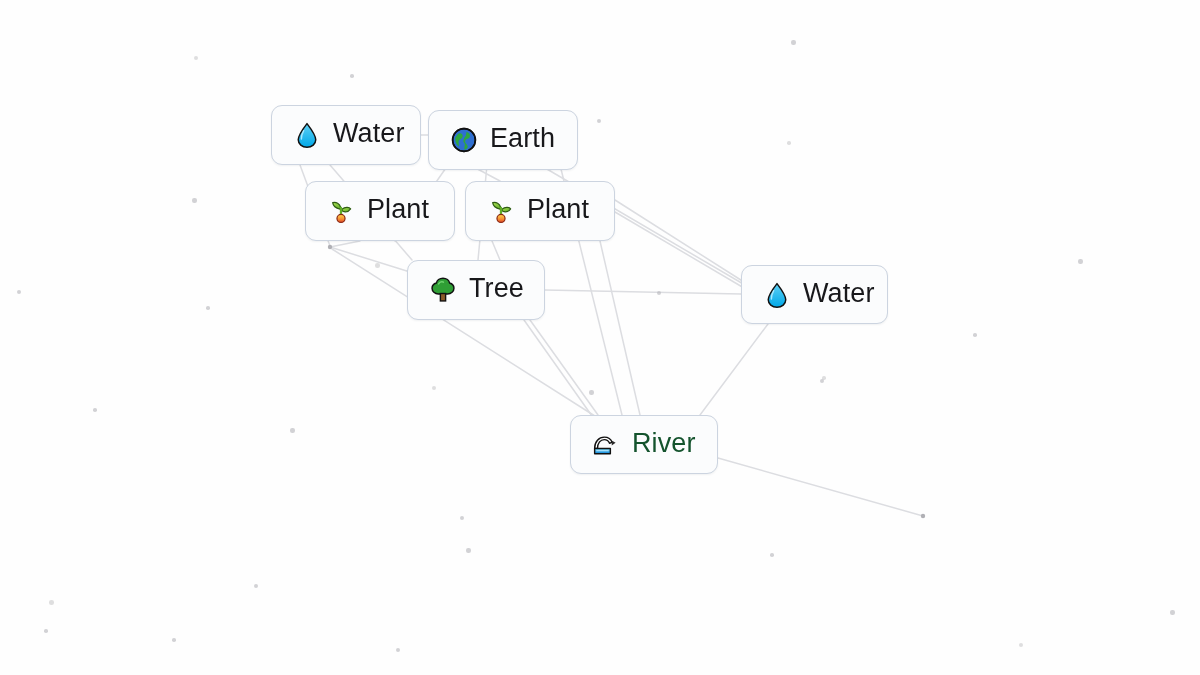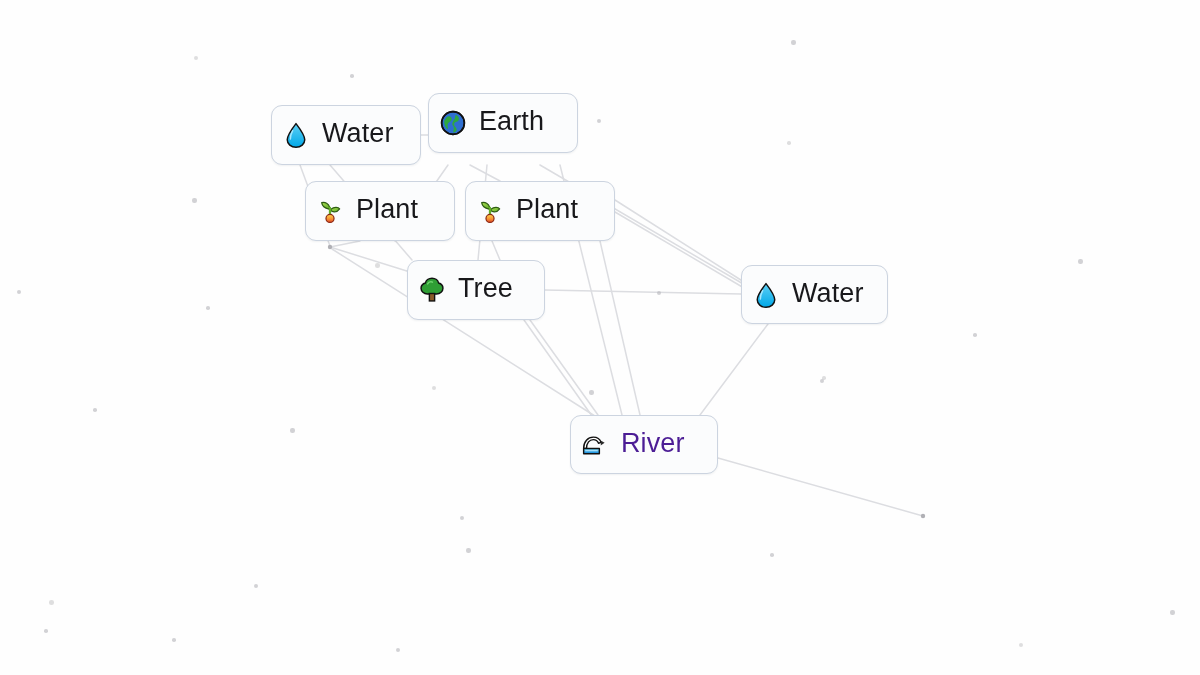--- a/index.html
+++ b/index.html
@@ -39,21 +39,21 @@
     background: #b7b7bb;
     pointer-events: none;
   }
   
   .card {
     position: absolute;
     box-sizing: border-box;
     display: flex;
     align-items: center;
     gap: 12px;
-    padding: 0 10px;
+    padding: 0 21px;
     background: #fbfcfd;
     border: 1.4px solid #ccd4e0;
     border-radius: 11px;
     box-shadow: 0 1px 2px rgba(60,70,90,0.07);
     white-space: nowrap;
     cursor: pointer;
     user-select: none;
   }
   .card .label {
     font-family: "Liberation Sans", "DejaVu Sans", sans-serif;
@@ -144,21 +144,21 @@
                 <stop offset="0" stop-color="#5fd0f5"></stop>
                 <stop offset="1" stop-color="#00a8e8"></stop>
               </linearGradient>
             </defs>
             <path d="M16 3 C16 3 6 16 6 21.5 C6 26.2 10.4 30 16 30 C21.6 30 26 26.2 26 21.5 C26 16 16 3 16 3 Z" fill="url(#wg)" stroke="#111" stroke-width="1.7" stroke-linejoin="round"></path>
             <path d="M12.2 11 C10 15 9.4 18 9.6 20.5" stroke="#bdefff" stroke-width="1.6" fill="none" stroke-linecap="round" opacity="0.85"></path>
           </svg>
         </span>
         <span class="label" style="color: rgb(24, 24, 27);">Water</span>
       </div>
-      <div class="card" style="left: 428px; top: 93px; width: 150px; height: 60px; background: rgb(251, 252, 253); border-color: rgb(204, 212, 224);">
+      <div class="card" style="left: 428px; top: 110px; width: 150px; height: 60px; background: rgb(251, 252, 253); border-color: rgb(204, 212, 224);">
         <span class="glyph">
           <svg viewBox="0 0 32 32">
             <circle cx="16" cy="16" r="13" fill="#2f6fd0" stroke="#111" stroke-width="1.8"></circle>
             <path d="M9 9 C12 7 15 9 14.5 12 C14 15 11 14.5 10 17 C9 19.5 11 21 10 23.5 C7.5 21.5 5.5 17.5 6 13.5 Z" fill="#2ea83f"></path>
             <path d="M19 6.5 C22 7.5 23.5 10 22.5 12.5 C21.5 15 18.5 14 17.5 16.5 C16.5 19 19 20 20 22.5 C21 25 18.5 26.5 16.5 27 C16 24 18 21 16 19 C14 17 16.5 13 18 11 Z" fill="#2ea83f"></path>
             <circle cx="16" cy="16" r="13" fill="none" stroke="#111" stroke-width="1.8"></circle>
           </svg>
         </span>
         <span class="label" style="color: rgb(24, 24, 27);">Earth</span>
       </div>
@@ -239,17 +239,17 @@
                 <stop offset="0" stop-color="#7fe2ff"></stop>
                 <stop offset="1" stop-color="#0b7fd4"></stop>
               </linearGradient>
             </defs>
             <path d="M3 20 C3 12 8 7 14 7 C19 7 22 10 23 13 L20 14 C19 11.5 17 9.8 14 9.8 C9.8 9.8 6.3 13.5 6.3 20 Z" fill="#ffffff" stroke="#111" stroke-width="1.6" stroke-linejoin="round"></path>
             <path d="M23 11 L27 13.5 L22.5 16.5 Z" fill="#2b2b2b"></path>
             <path d="M3 20 L21 20 L21 26 L3 26 Z" fill="url(#wv)" stroke="#111" stroke-width="1.6" stroke-linejoin="round"></path>
             <path d="M5 22.5 L19 22.5" stroke="#cdefff" stroke-width="1.2" opacity="0.8"></path>
           </svg>
         </span>
-        <span class="label" style="color: #4c1d95; text-align: right;">River</span>
+        <span class="label" style="color: #14532d; text-align: right;">River</span>
       </div>
     </div>
 
 </div>
 
 </body></html>

